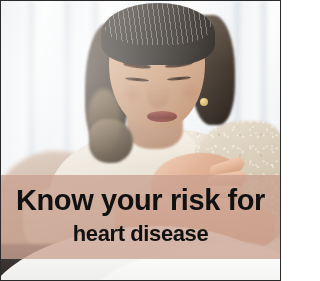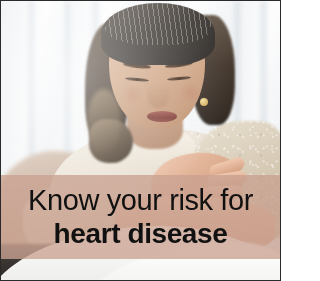--- a/index.html
+++ b/index.html
@@ -473,17 +473,17 @@
 
     <div class="floor-dark"></div>
     <div class="floor-light"></div>
     <div class="sheet"></div>
     <div class="sheet-2"></div>
 
     <div class="bloom"></div>
   </div>
 
   <div class="caption-band" style="top: 174px; height: 84px; background: rgba(201, 161, 145, 0.78);">
-    <div class="caption-line" style="color: rgb(17, 17, 17); font-size: 29px; font-weight: normal; text-align: center;">Know your risk for</div>
-    <div class="caption-line" style="color: rgb(17, 17, 17); font-size: 28px; font-weight: bold; text-align: center;">heart disease</div>
+    <div class="caption-line" style="color: rgb(17, 17, 17); font-size: 29px; font-weight: bold; text-align: center;">Know your risk for</div>
+    <div class="caption-line" style="color: rgb(17, 17, 17); font-size: 22px; font-weight: bold; text-align: center;">heart disease</div>
   </div>
 
 </div>
 
 </body></html>

